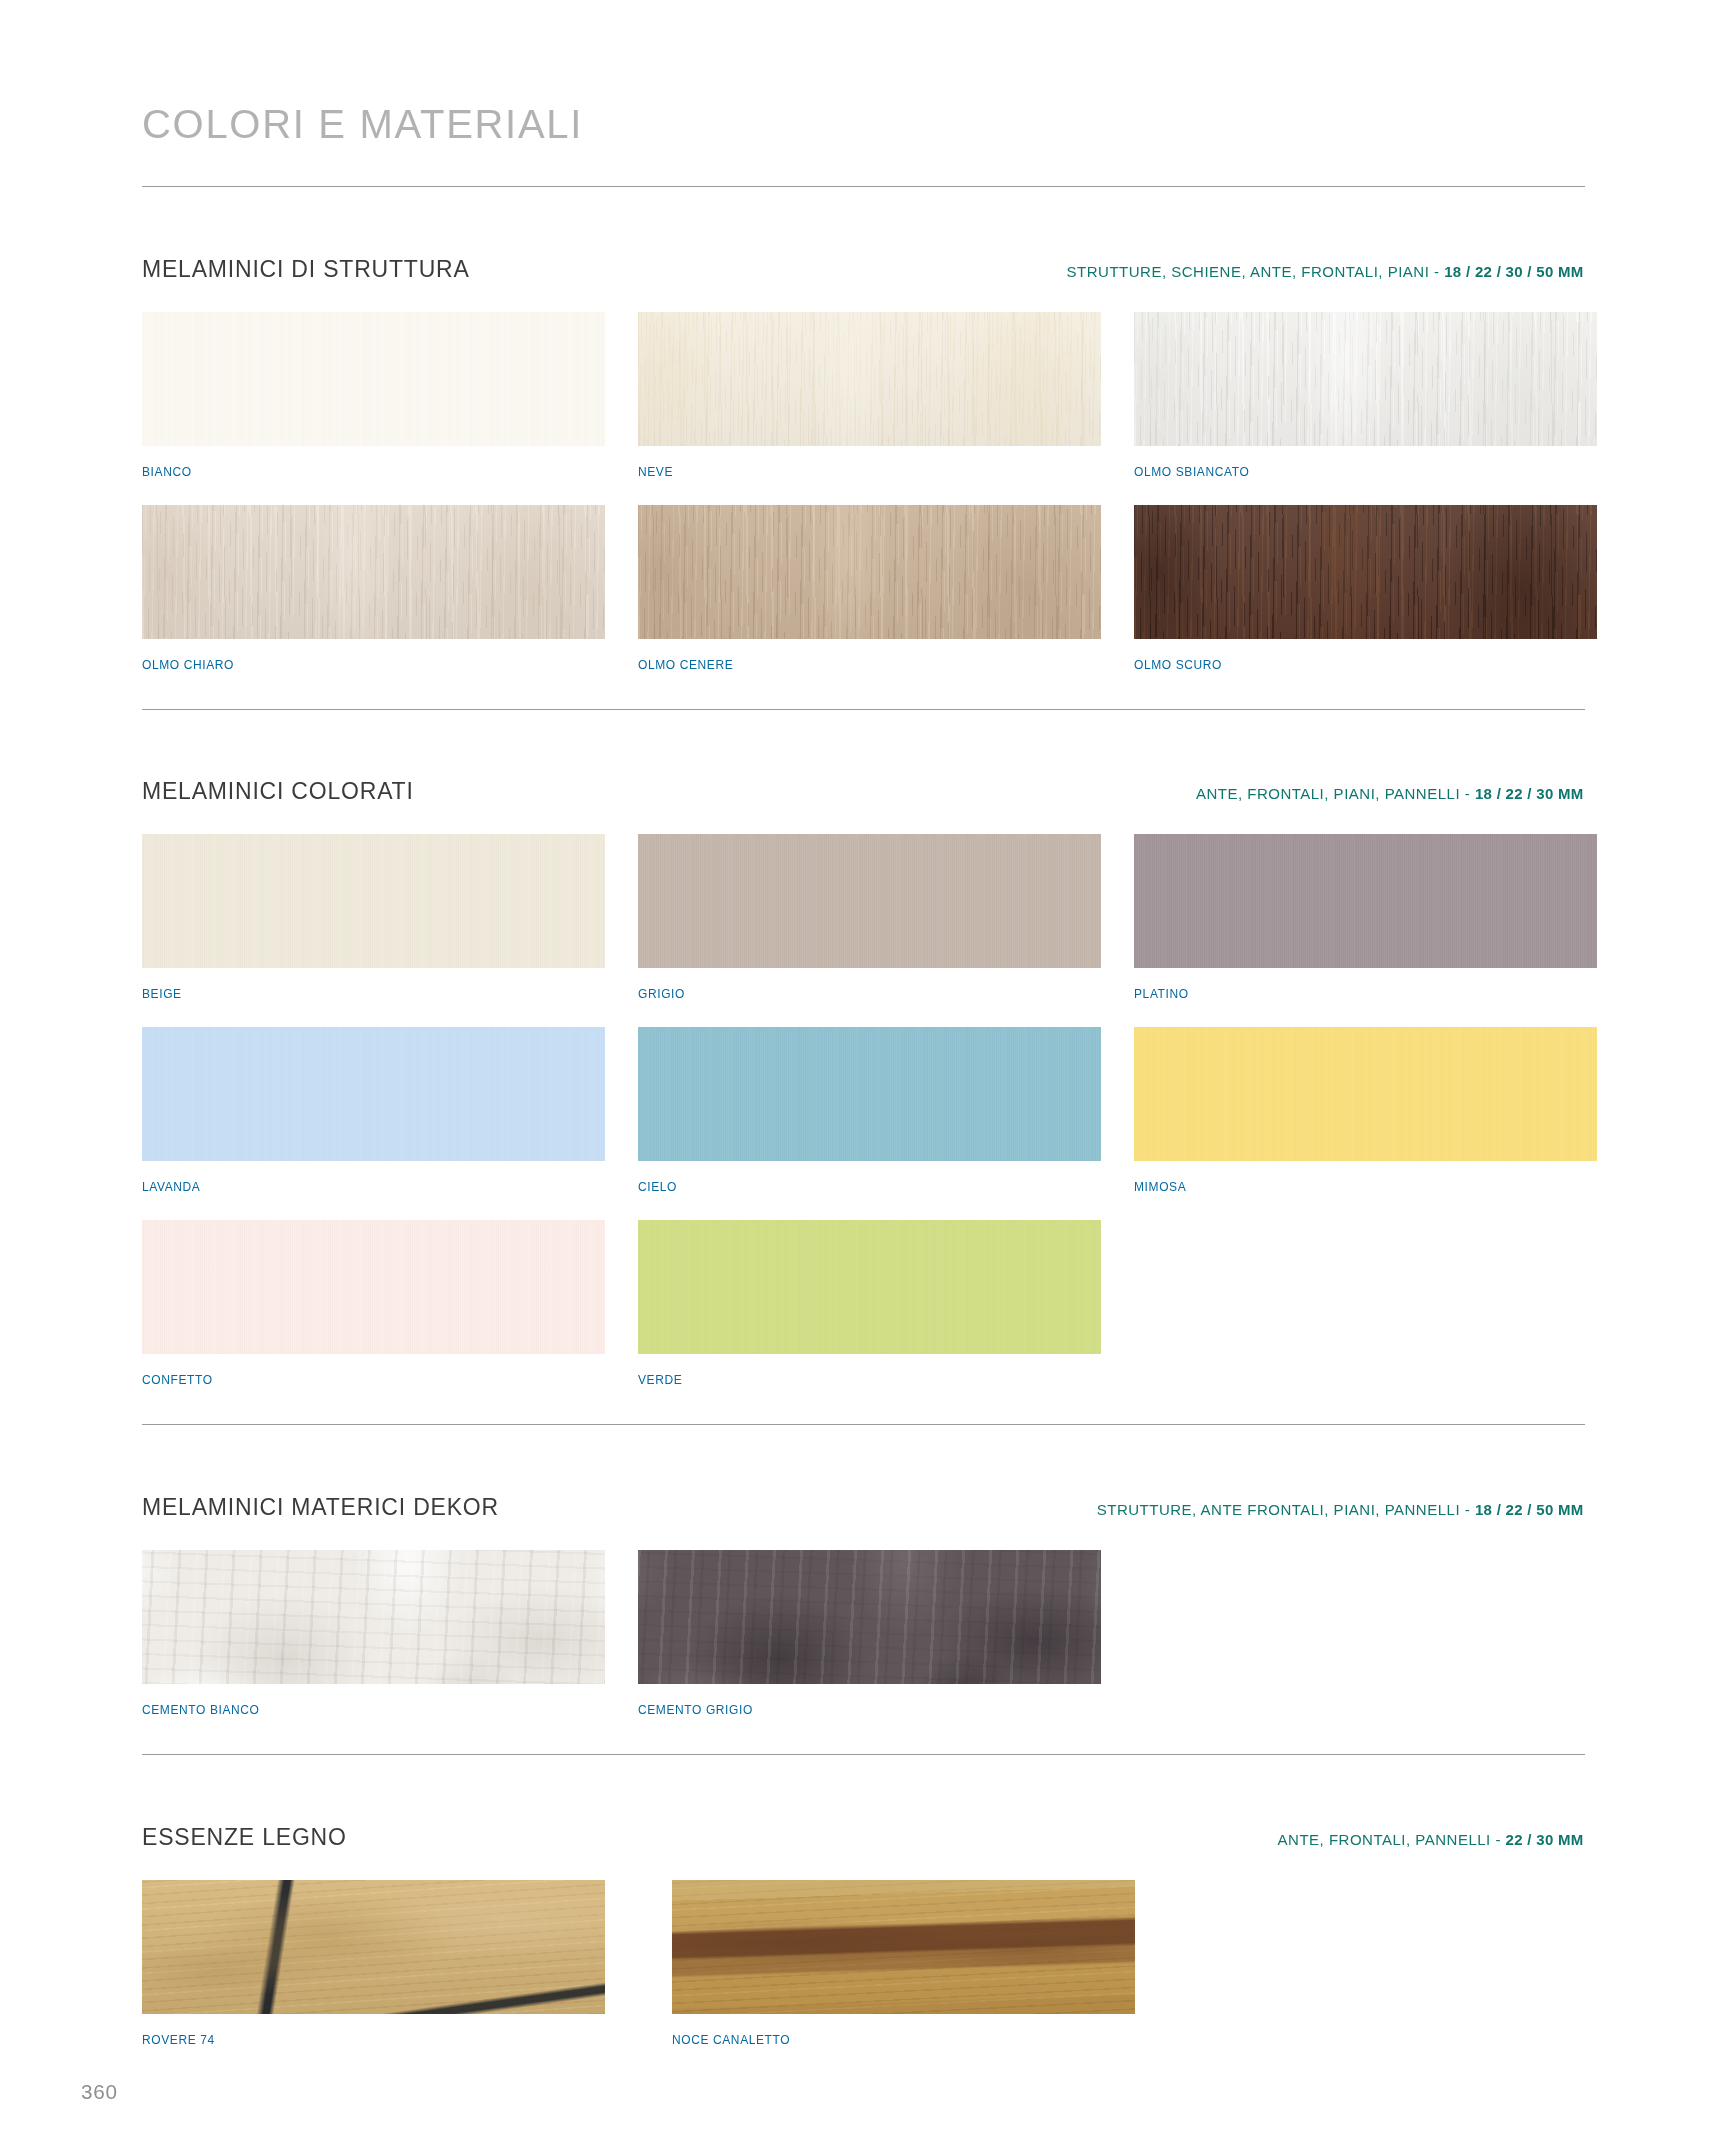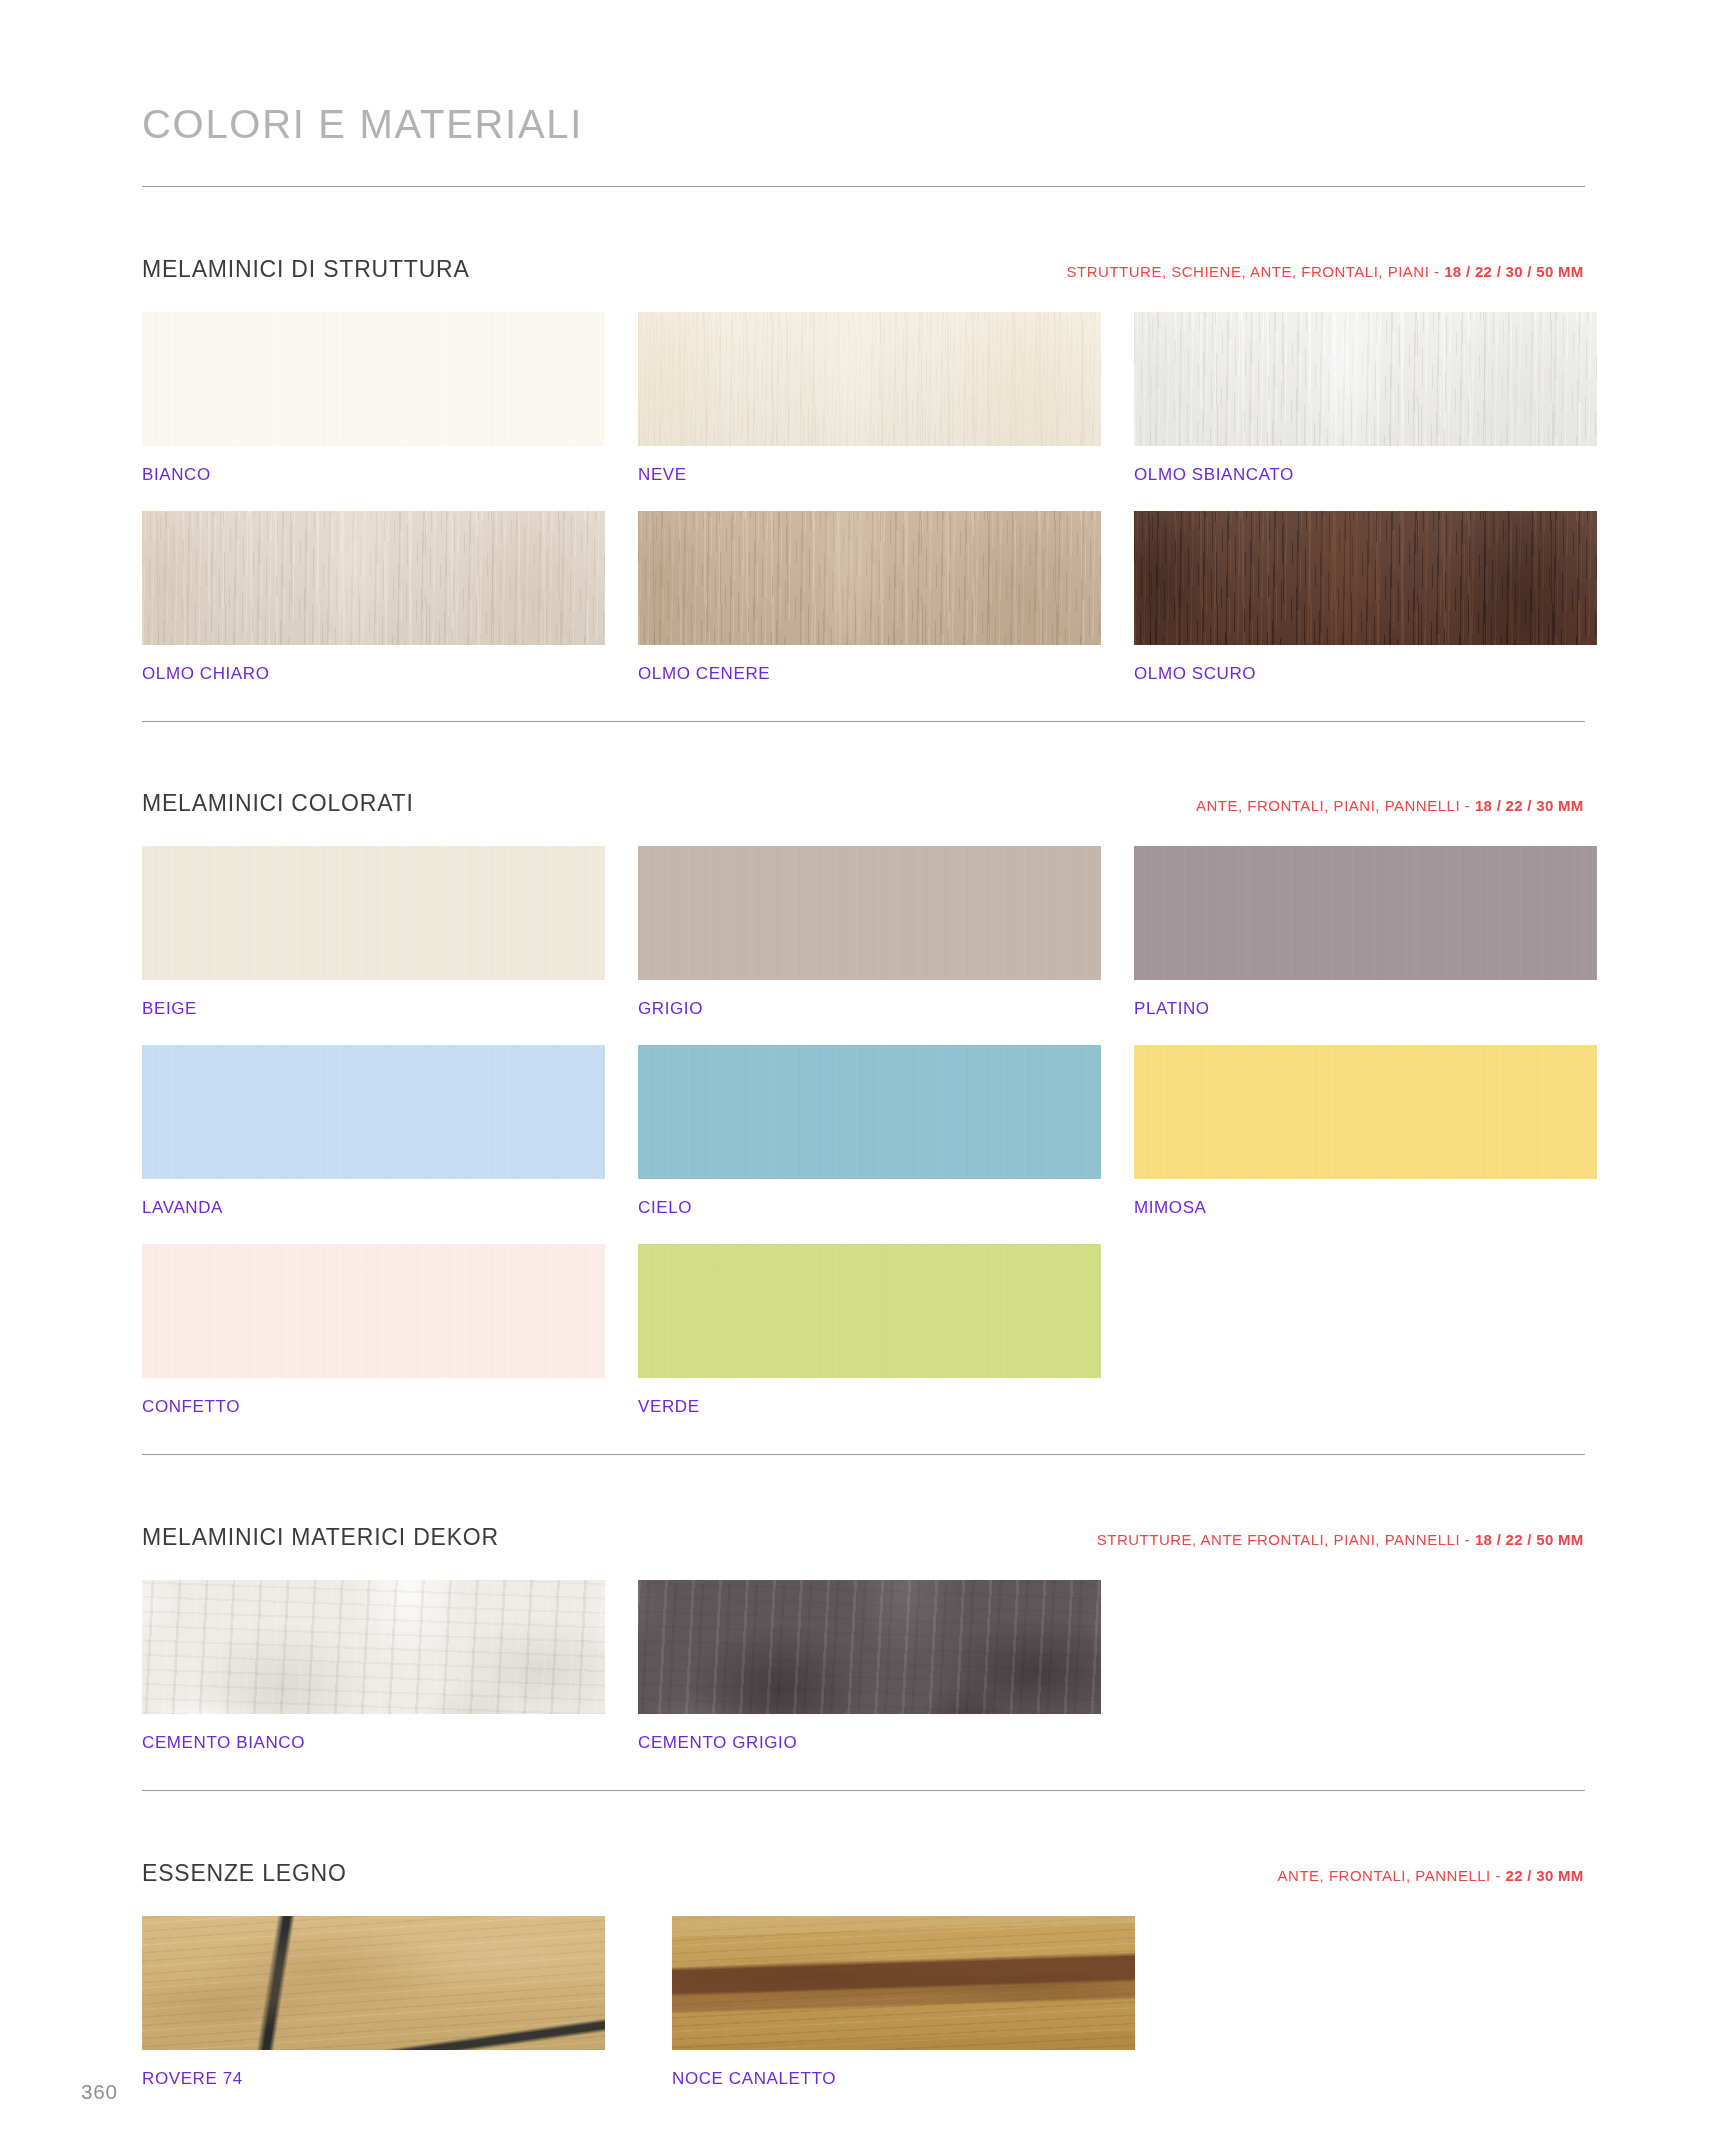--- a/index.html
+++ b/index.html
@@ -60,21 +60,21 @@
   .section-title {
     font-size: 23px;
     letter-spacing: 0.8px;
     color: #3b3b3b;
     font-weight: 400;
   }
 
   .section-spec {
     font-size: 15px;
     letter-spacing: 0.5px;
-    color: #ef4444;
+    color: #0f766e;
     font-weight: 400;
     padding-right: 1.4px;
     margin-top: 40px;
   }
   .section-spec .sizes {
     font-weight: 700;
     letter-spacing: 0.3px;
   }
 
   
@@ -91,23 +91,23 @@
   }
 
   .swatch {
     width: 463px;
     height: 134px;
     position: relative;
     overflow: hidden;
   }
 
   .swatch-label {
-    font-size: 17px;
+    font-size: 12px;
     letter-spacing: 0.6px;
-    color: #6d28d9;
+    color: #0369a1;
     font-weight: 400;
     padding-top: 19px;
     white-space: nowrap;
   }
 
   
   .page-number {
     position: absolute;
     left: 81px;
     top: 2080px;

